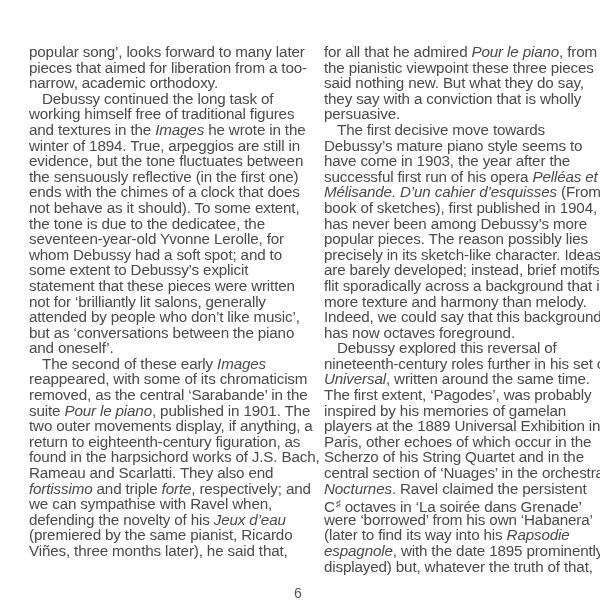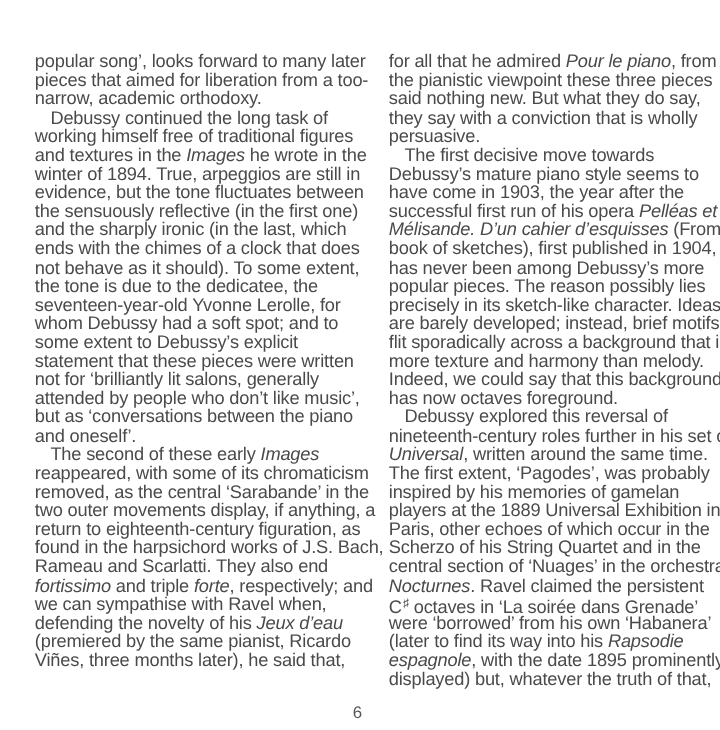--- a/index.html
+++ b/index.html
@@ -34,35 +34,35 @@
   <div class="col col-left" id="col-left">
       <span class="line">popular song’, looks forward to many later</span>
       <span class="line">pieces that aimed for liberation from a too-</span>
       <span class="line">narrow, academic orthodoxy.</span>
       <span class="line indent">Debussy continued the long task of</span>
       <span class="line">working himself free of traditional figures</span>
       <span class="line"><span>and textures in the </span><em>Images</em><span> he wrote in the</span></span>
       <span class="line">winter of 1894. True, arpeggios are still in</span>
       <span class="line">evidence, but the tone fluctuates between</span>
       <span class="line">the sensuously reflective (in the first one)</span>
-      <span class="line">and the sharply ironic (in the last, which</span>
       <span class="line">ends with the chimes of a clock that does</span>
       <span class="line">not behave as it should). To some extent,</span>
       <span class="line">the tone is due to the dedicatee, the</span>
       <span class="line">seventeen-year-old Yvonne Lerolle, for</span>
       <span class="line">whom Debussy had a soft spot; and to</span>
       <span class="line">some extent to Debussy’s explicit</span>
       <span class="line">statement that these pieces were written</span>
       <span class="line">not for ‘brilliantly lit salons, generally</span>
       <span class="line">attended by people who don’t like music’,</span>
       <span class="line">but as ‘conversations between the piano</span>
       <span class="line">and oneself’.</span>
       <span class="line indent"><span>The second of these early </span><em>Images</em></span>
       <span class="line">reappeared, with some of its chromaticism</span>
       <span class="line">removed, as the central ‘Sarabande’ in the</span>
+      <span class="line"><span>suite </span><em>Pour le piano</em><span>, published in 1901. The</span></span>
       <span class="line">two outer movements display, if anything, a</span>
       <span class="line">return to eighteenth-century figuration, as</span>
       <span class="line">found in the harpsichord works of J.S. Bach,</span>
       <span class="line">Rameau and Scarlatti. They also end</span>
       <span class="line"><em>fortissimo</em><span> and triple </span><em>forte</em><span>, respectively; and</span></span>
       <span class="line">we can sympathise with Ravel when,</span>
       <span class="line"><span>defending the novelty of his </span><em>Jeux d’eau</em></span>
       <span class="line">(premiered by the same pianist, Ricardo</span>
       <span class="line">Viñes, three months later), he said that,</span>
     </div>

